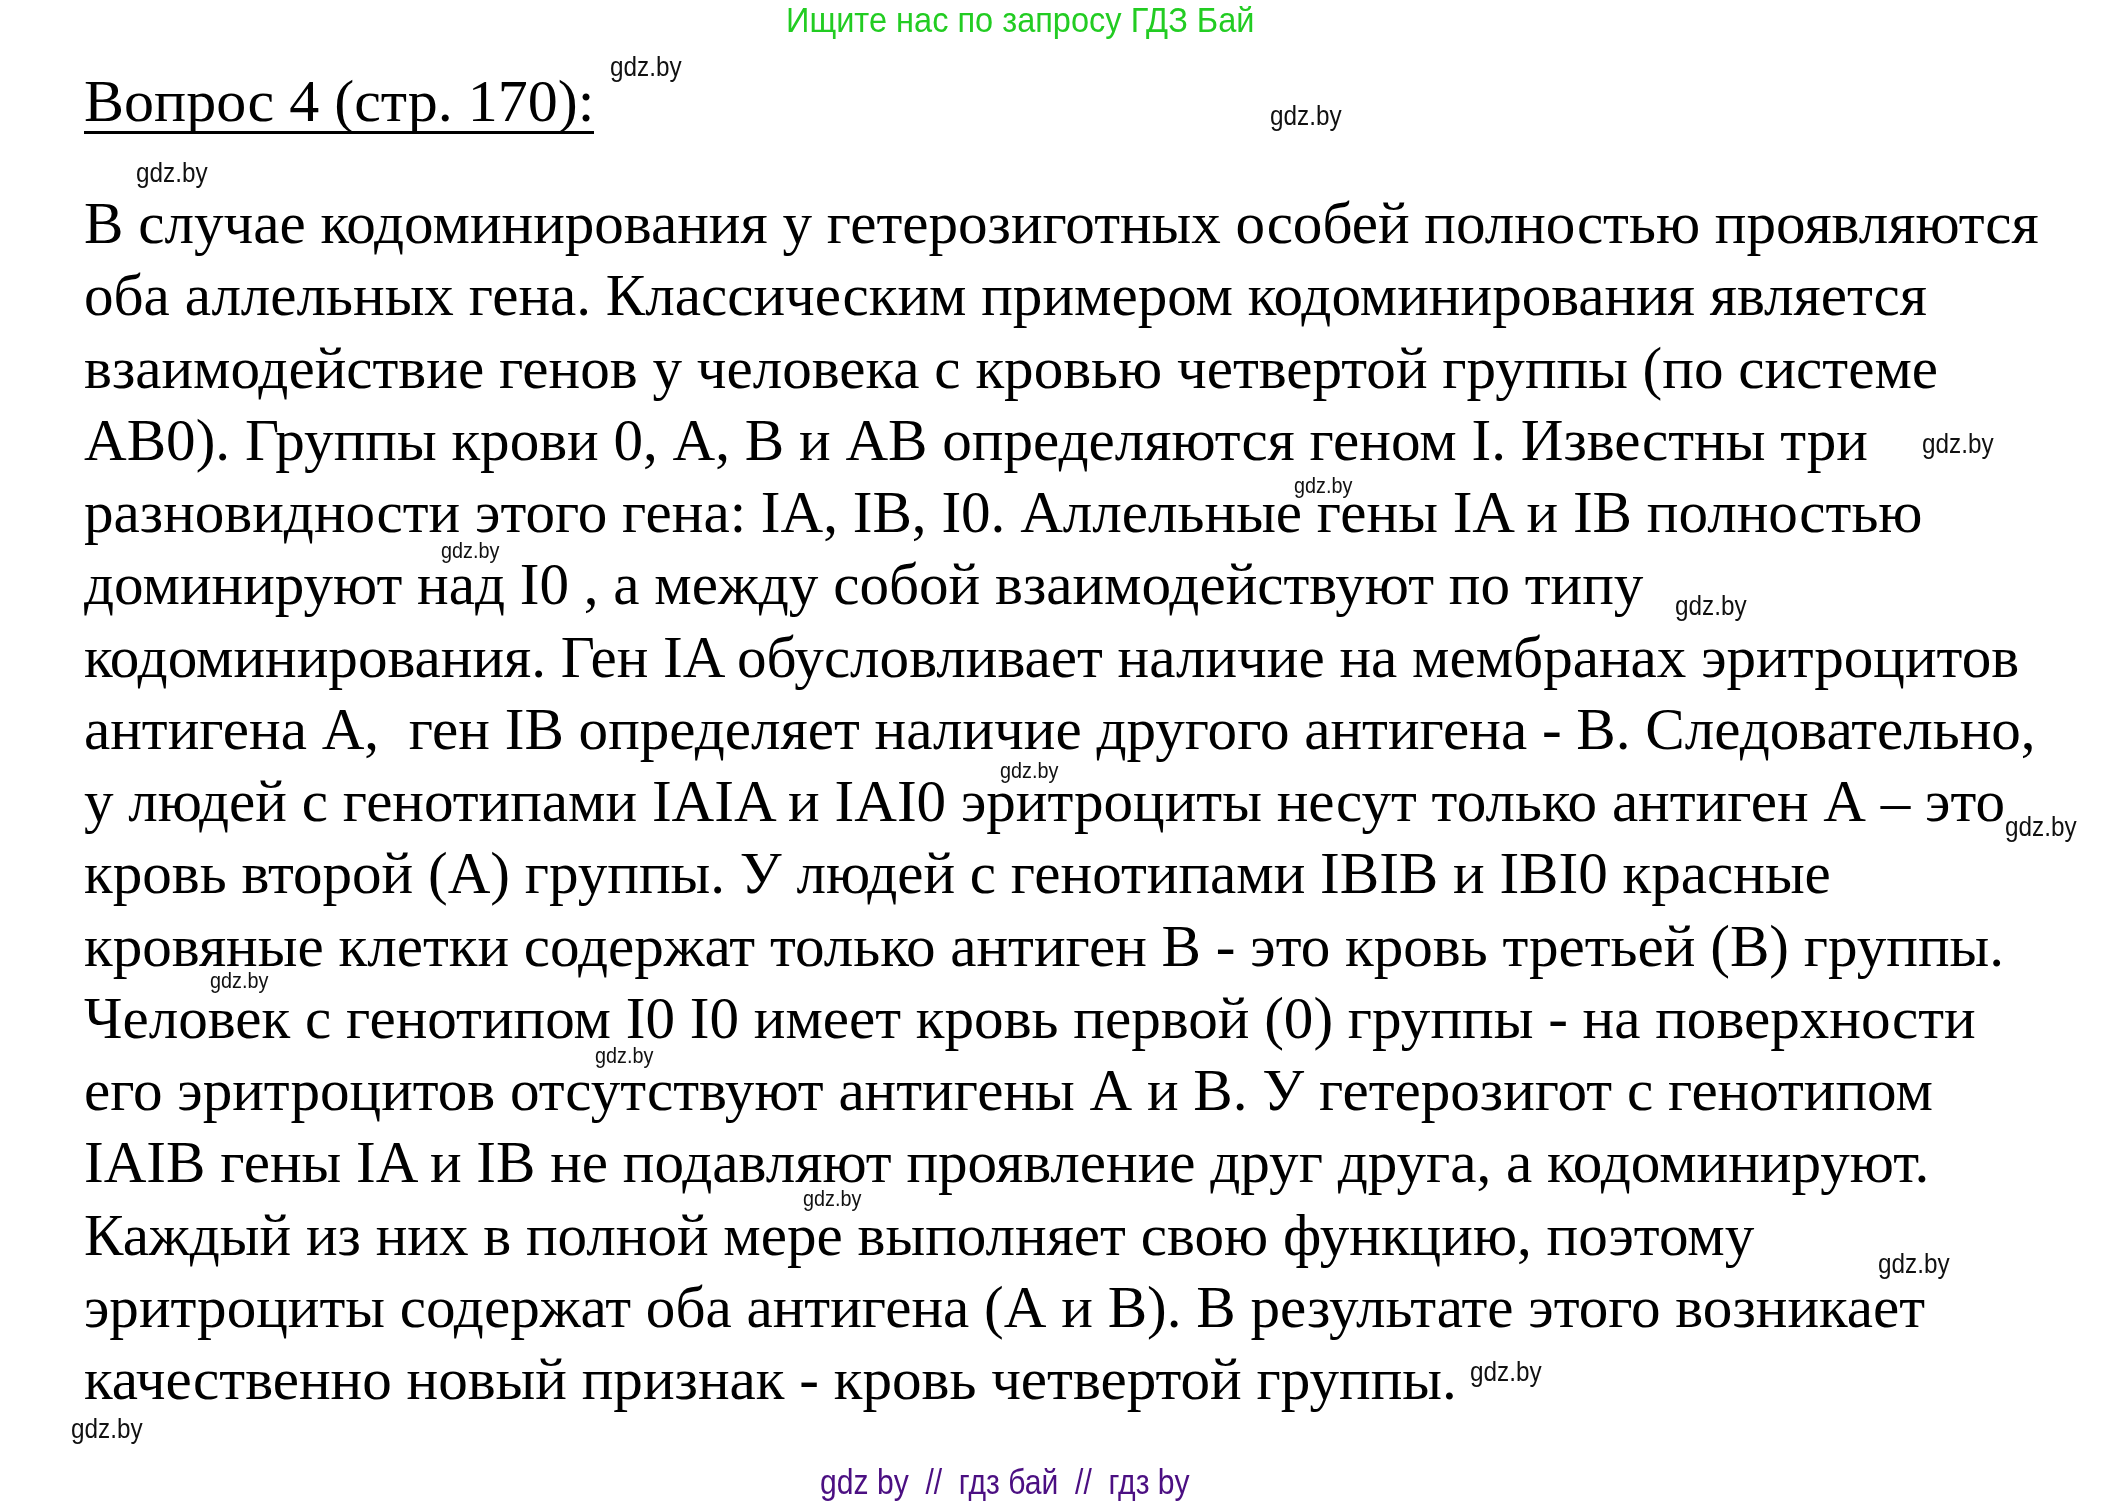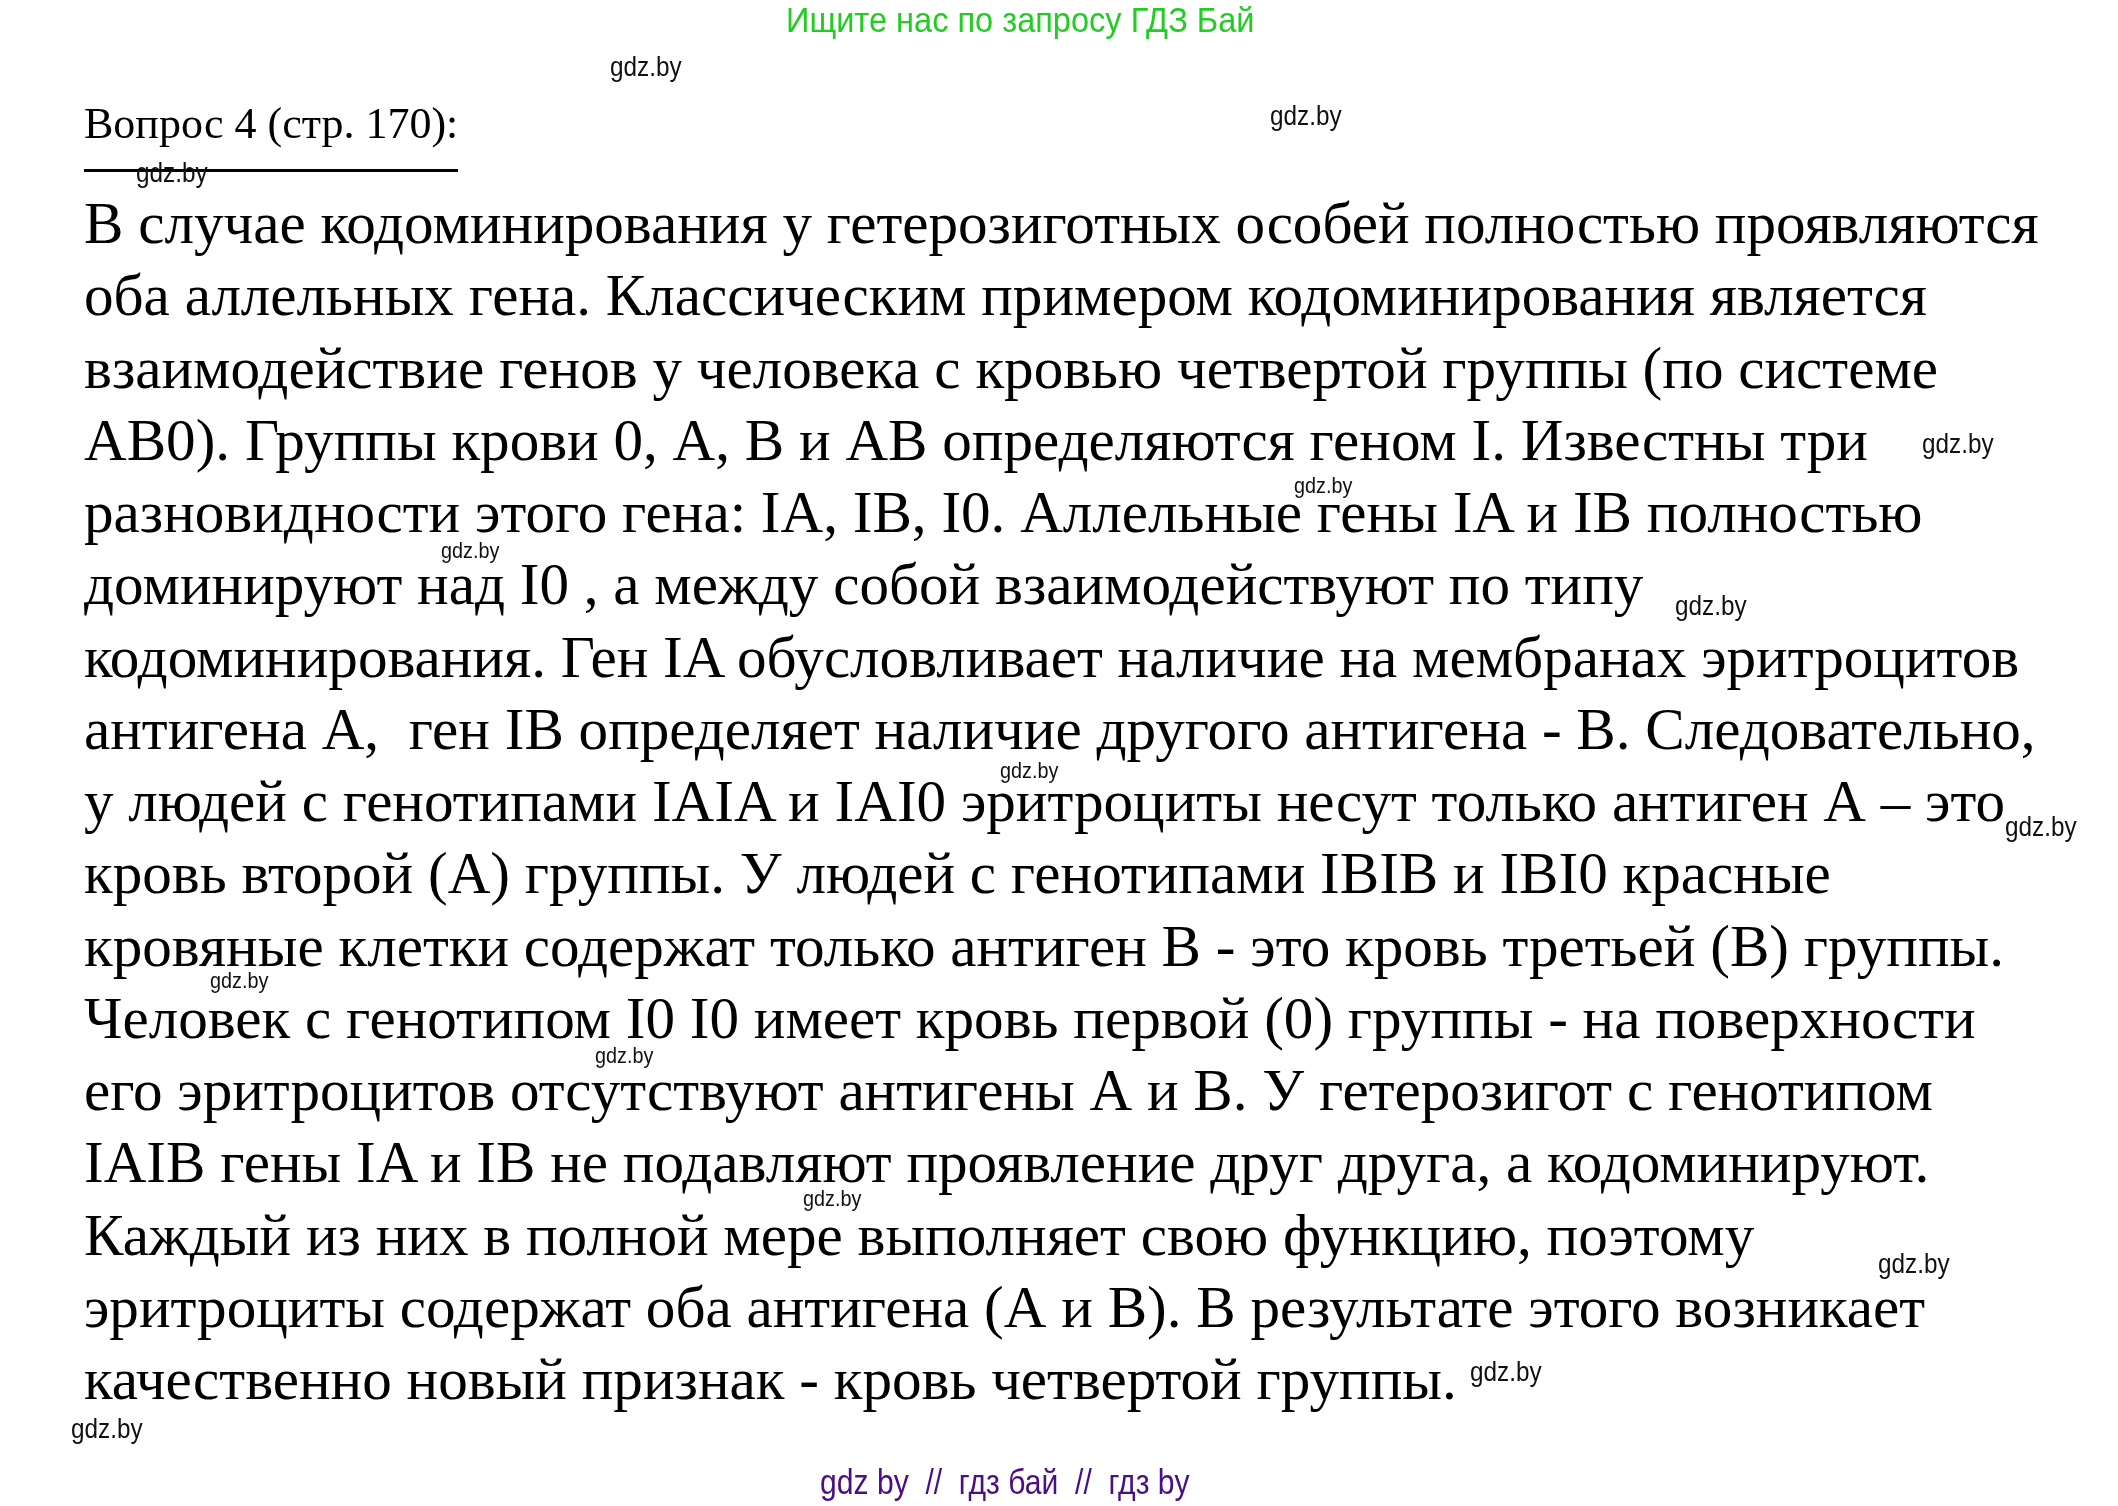--- a/index.html
+++ b/index.html
@@ -4,24 +4,24 @@
 <style>
   html, body { margin: 0; padding: 0; background: #ffffff; }
   body { width: 2118px; height: 1506px; position: relative; overflow: hidden; }
   .banner {
     position: absolute; left: 786px; top: 0px;
     font-family: "Liberation Sans", sans-serif; font-size: 35px; line-height: 40px;
     color: #22cc22; white-space: nowrap;
     transform-origin: left top; transform: scaleX(0.93);
   }
   .heading {
-    position: absolute; left: 84px; top: 88px;
-    font-family: "Liberation Serif", serif; font-size: 44px; line-height: 72px;
+    position: absolute; left: 84px; top: 65px;
+    font-family: "Liberation Serif", serif; font-size: 60px; line-height: 72px;
     color: #000; white-space: nowrap;
-    border-bottom: 3px solid #000; padding-bottom: 15px;
+    border-bottom: 3px solid #000; padding-bottom: 0;
     height: 66px;
   }
   .line {
     position: absolute; left: 84px;
     font-family: "Liberation Serif", serif; font-size: 60px; line-height: 72px;
     color: #000; white-space: pre;
     transform-origin: left top; transform: scaleX(0.985);
   }
   .wm {
     position: absolute;

